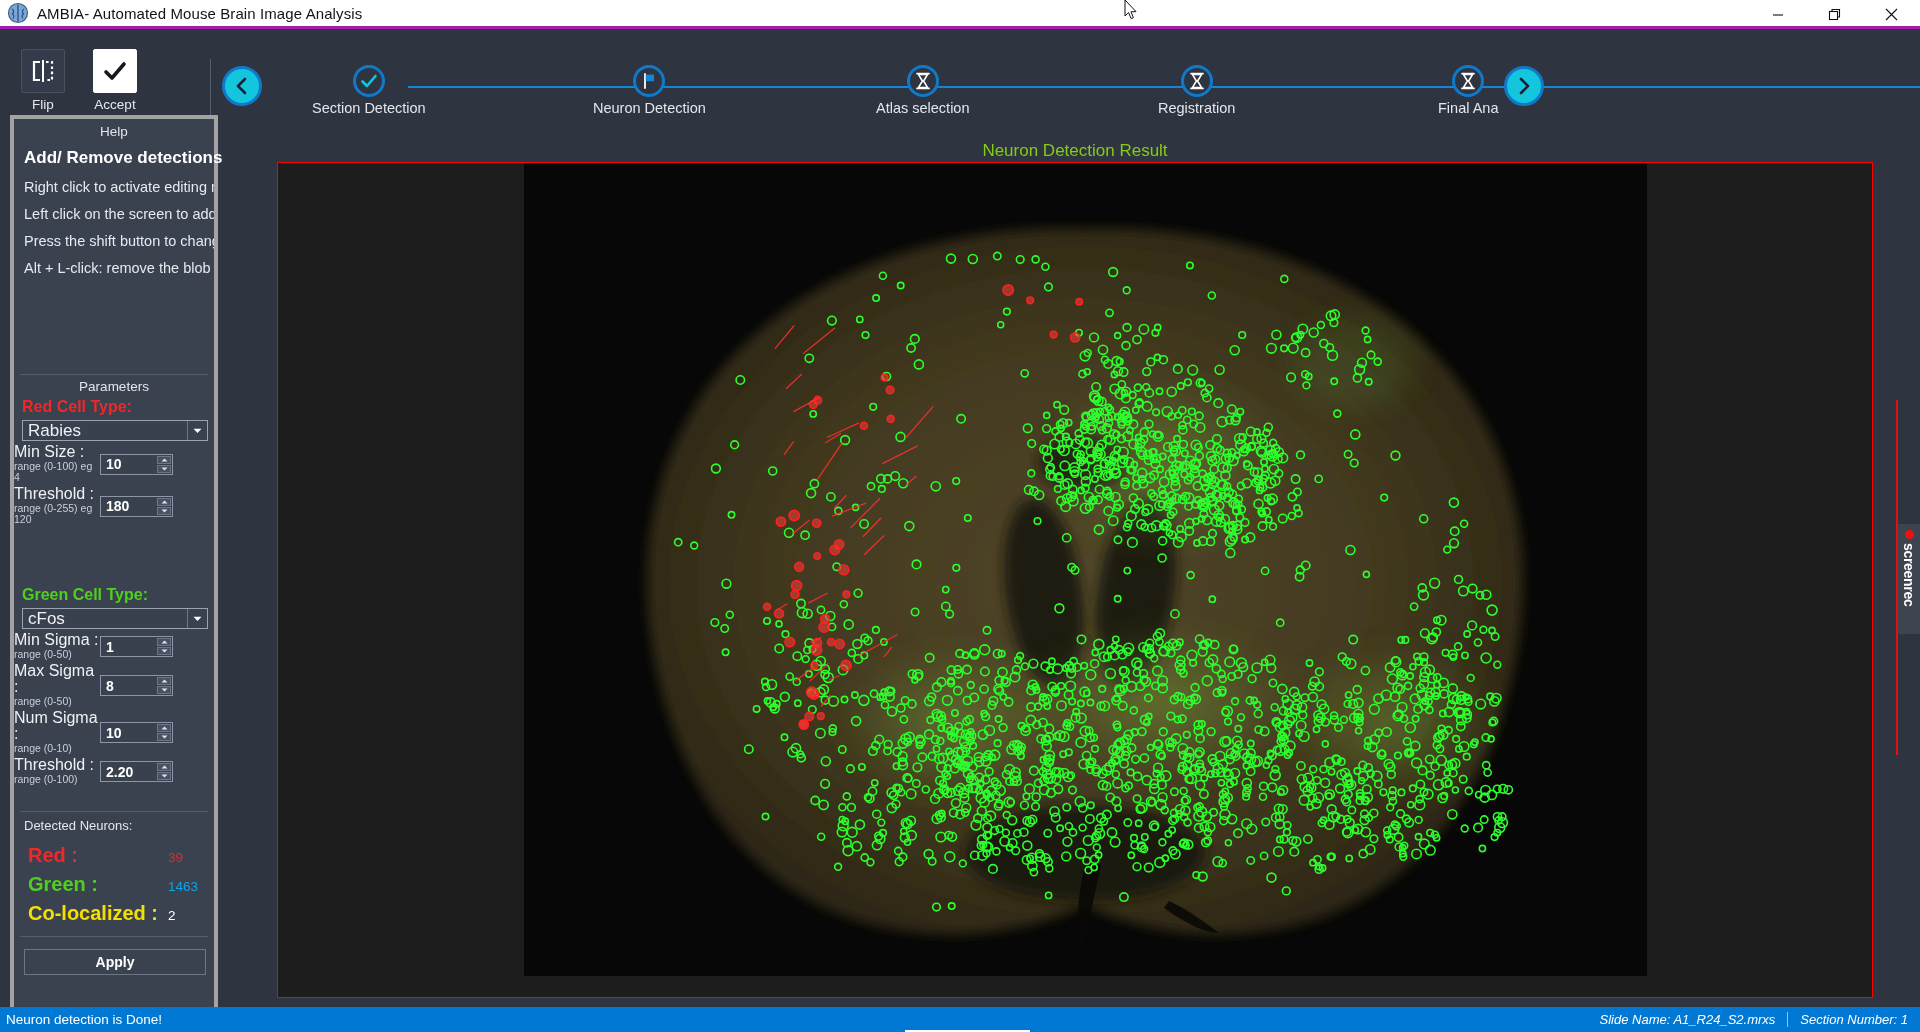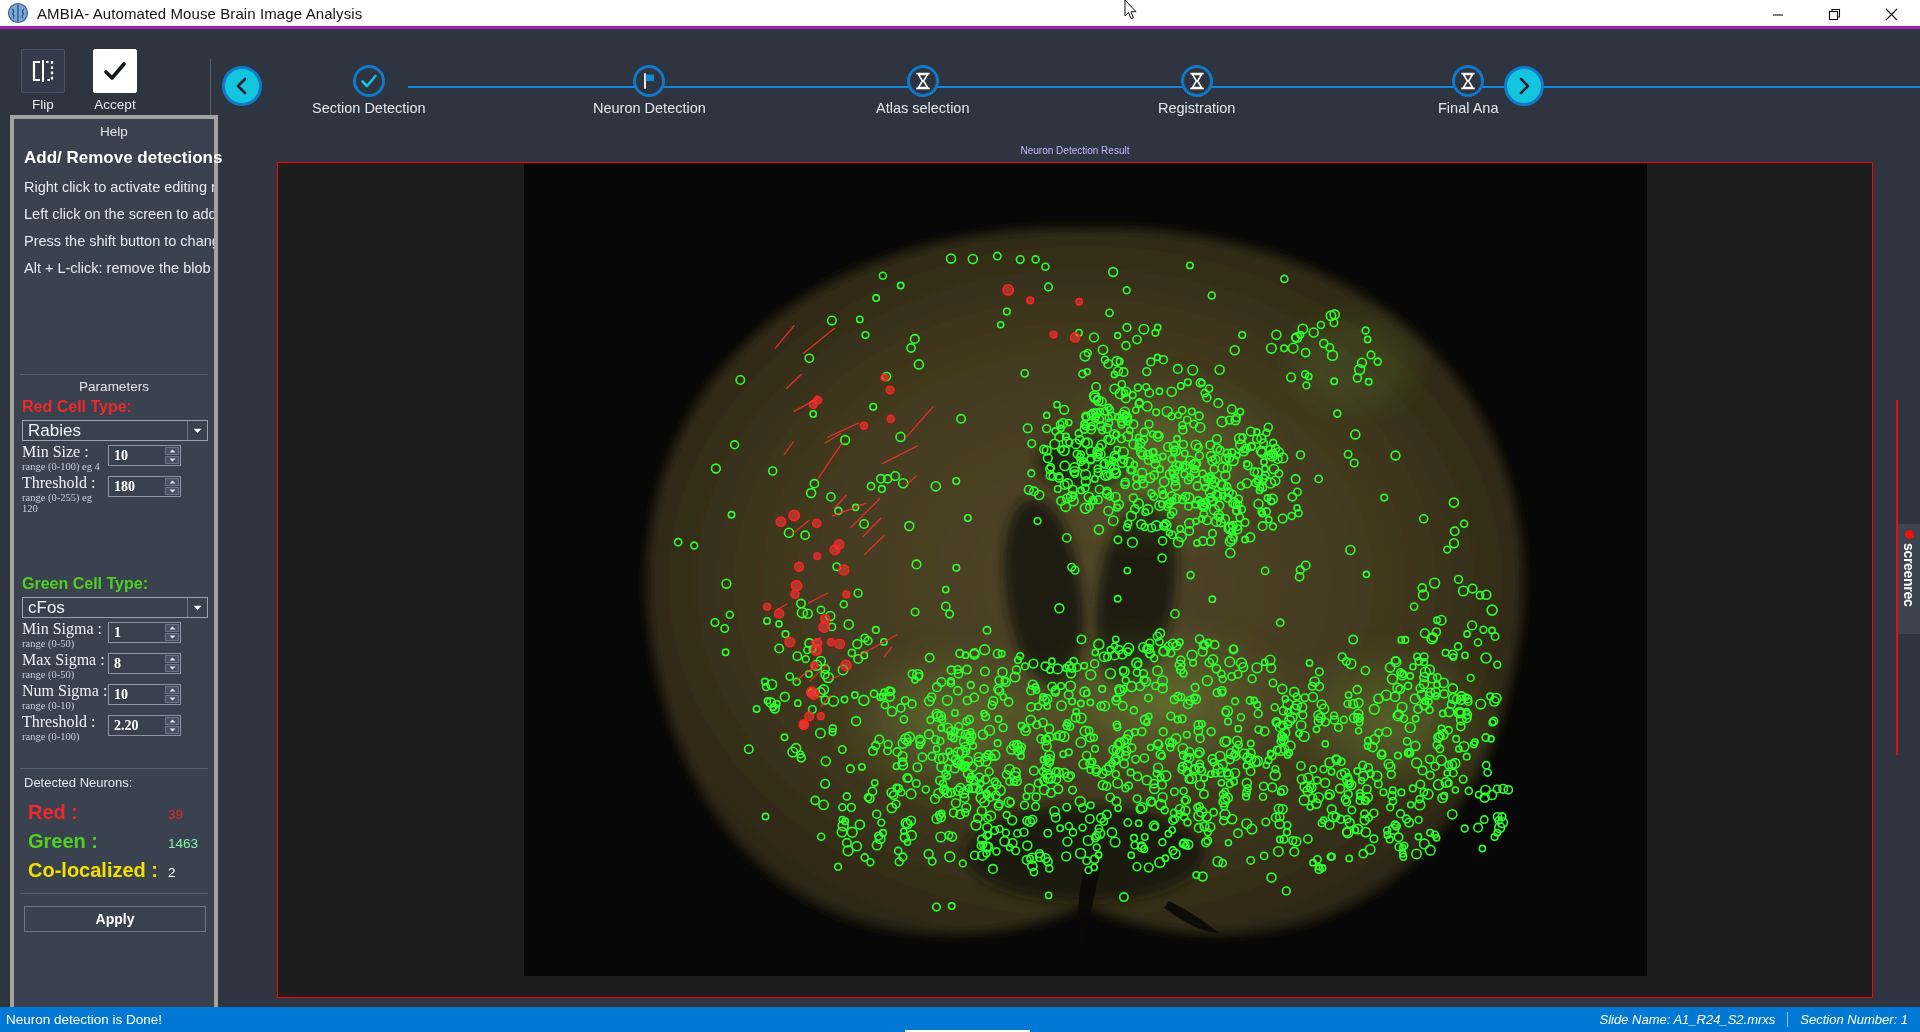--- a/index.html
+++ b/index.html
@@ -81,21 +81,21 @@
     background: #39404e; border: 1px solid #9aa3b2;
     display: flex; align-items: center;
   }
   .combo-val { font-size: 17px; color: #eef1f6; padding-left: 5px; }
   .combo-arrow {
     position: absolute; right: 0px; top: 0px; width: 20px; height: 19px;
     background: #39404e; border-left: 1px solid #6f7888;
     display: flex; align-items: center; justify-content: center;
   }
 
-  .field-row { display: flex; align-items: flex-start; padding-left: 8px; margin-top: 3px; font-family: Liberation Serif, serif; }
+  .field-row { display: flex; align-items: center; padding-left: 0; margin-top: 3px; }
   .field-labels { width: 86px; }
   .field-label { font-size: 16px; color: #f0f2f6; line-height: 16px; }
   .field-range { font-size: 10.5px; color: #c9ceda; line-height: 11px; margin-top: 1px; }
   .spin {
     position: relative; width: 73px; height: 21px; margin-top: 1px;
     background: #39404e; border: 1px solid #8d96a6;
     display: flex; align-items: center;
   }
   .spin-val { font-size: 14px; font-weight: bold; color: #ffffff; padding-left: 5px; }
   .spin-btns {
@@ -105,34 +105,34 @@
   .spin-b {
     width: 14px; height: 8px; background: #4a soit; background: #4a5162;
     border: 1px solid #6d7687; display: flex; align-items: center; justify-content: center;
   }
 
   .detected-label { font-size: 13px; color: #e3e6ec; padding: 6px 0 5px 10px; }
   .count-row { display: flex; align-items: baseline; padding-left: 14px; margin-top: 6px; }
   .count-name { font-size: 20px; font-weight: bold; width: 140px; }
   .count-val { font-size: 13.5px; }
   .c-red { color: #ef2929; } .c-green { color: #4fd020; } .c-yellow { color: #f4e000; }
-  .v-red { color: #e02b2b; } .v-green { color: #86efac; } .v-white { color: #ffffff; }
+  .v-red { color: #e02b2b; } .v-green { color: #0ea5e9; } .v-white { color: #ffffff; }
 
   .apply-btn {
     margin: 12px 8px 0 10px; height: 26px; background: #3a414f;
     border: 1px solid #6d7687; display: flex; align-items: center; justify-content: center;
     cursor: pointer; font-size: 14px; font-weight: bold; color: #ffffff; text-align: center;
   }
 
   
   .viewer {
     position: absolute; left: 277px; top: 142px; width: 1596px; height: 858px;
     background: #2e3440;
   }
-  .viewer-title { text-align: center; font-size: 10px; color: #c4b5fd; height: 22px; line-height: 18px; }
+  .viewer-title { text-align: center; font-size: 17px; color: #84cc16; height: 22px; line-height: 18px; }
   .canvas-frame {
     position: absolute; left: 0; top: 20px; width: 1596px; height: 836px;
     border: 1px solid #ff0000; background: #1d1d1d;
   }
   .brain-wrap { position: absolute; left: 246px; top: 0px; width: 1123px; height: 813px; overflow: hidden; background:#000; }
 
   
   .watermark {
     position: absolute; right: 0px; top: 524px; width: 22px; height: 110px;
     background: #3d434f; display: flex; flex-direction: column; align-items: center; padding-top: 6px;

